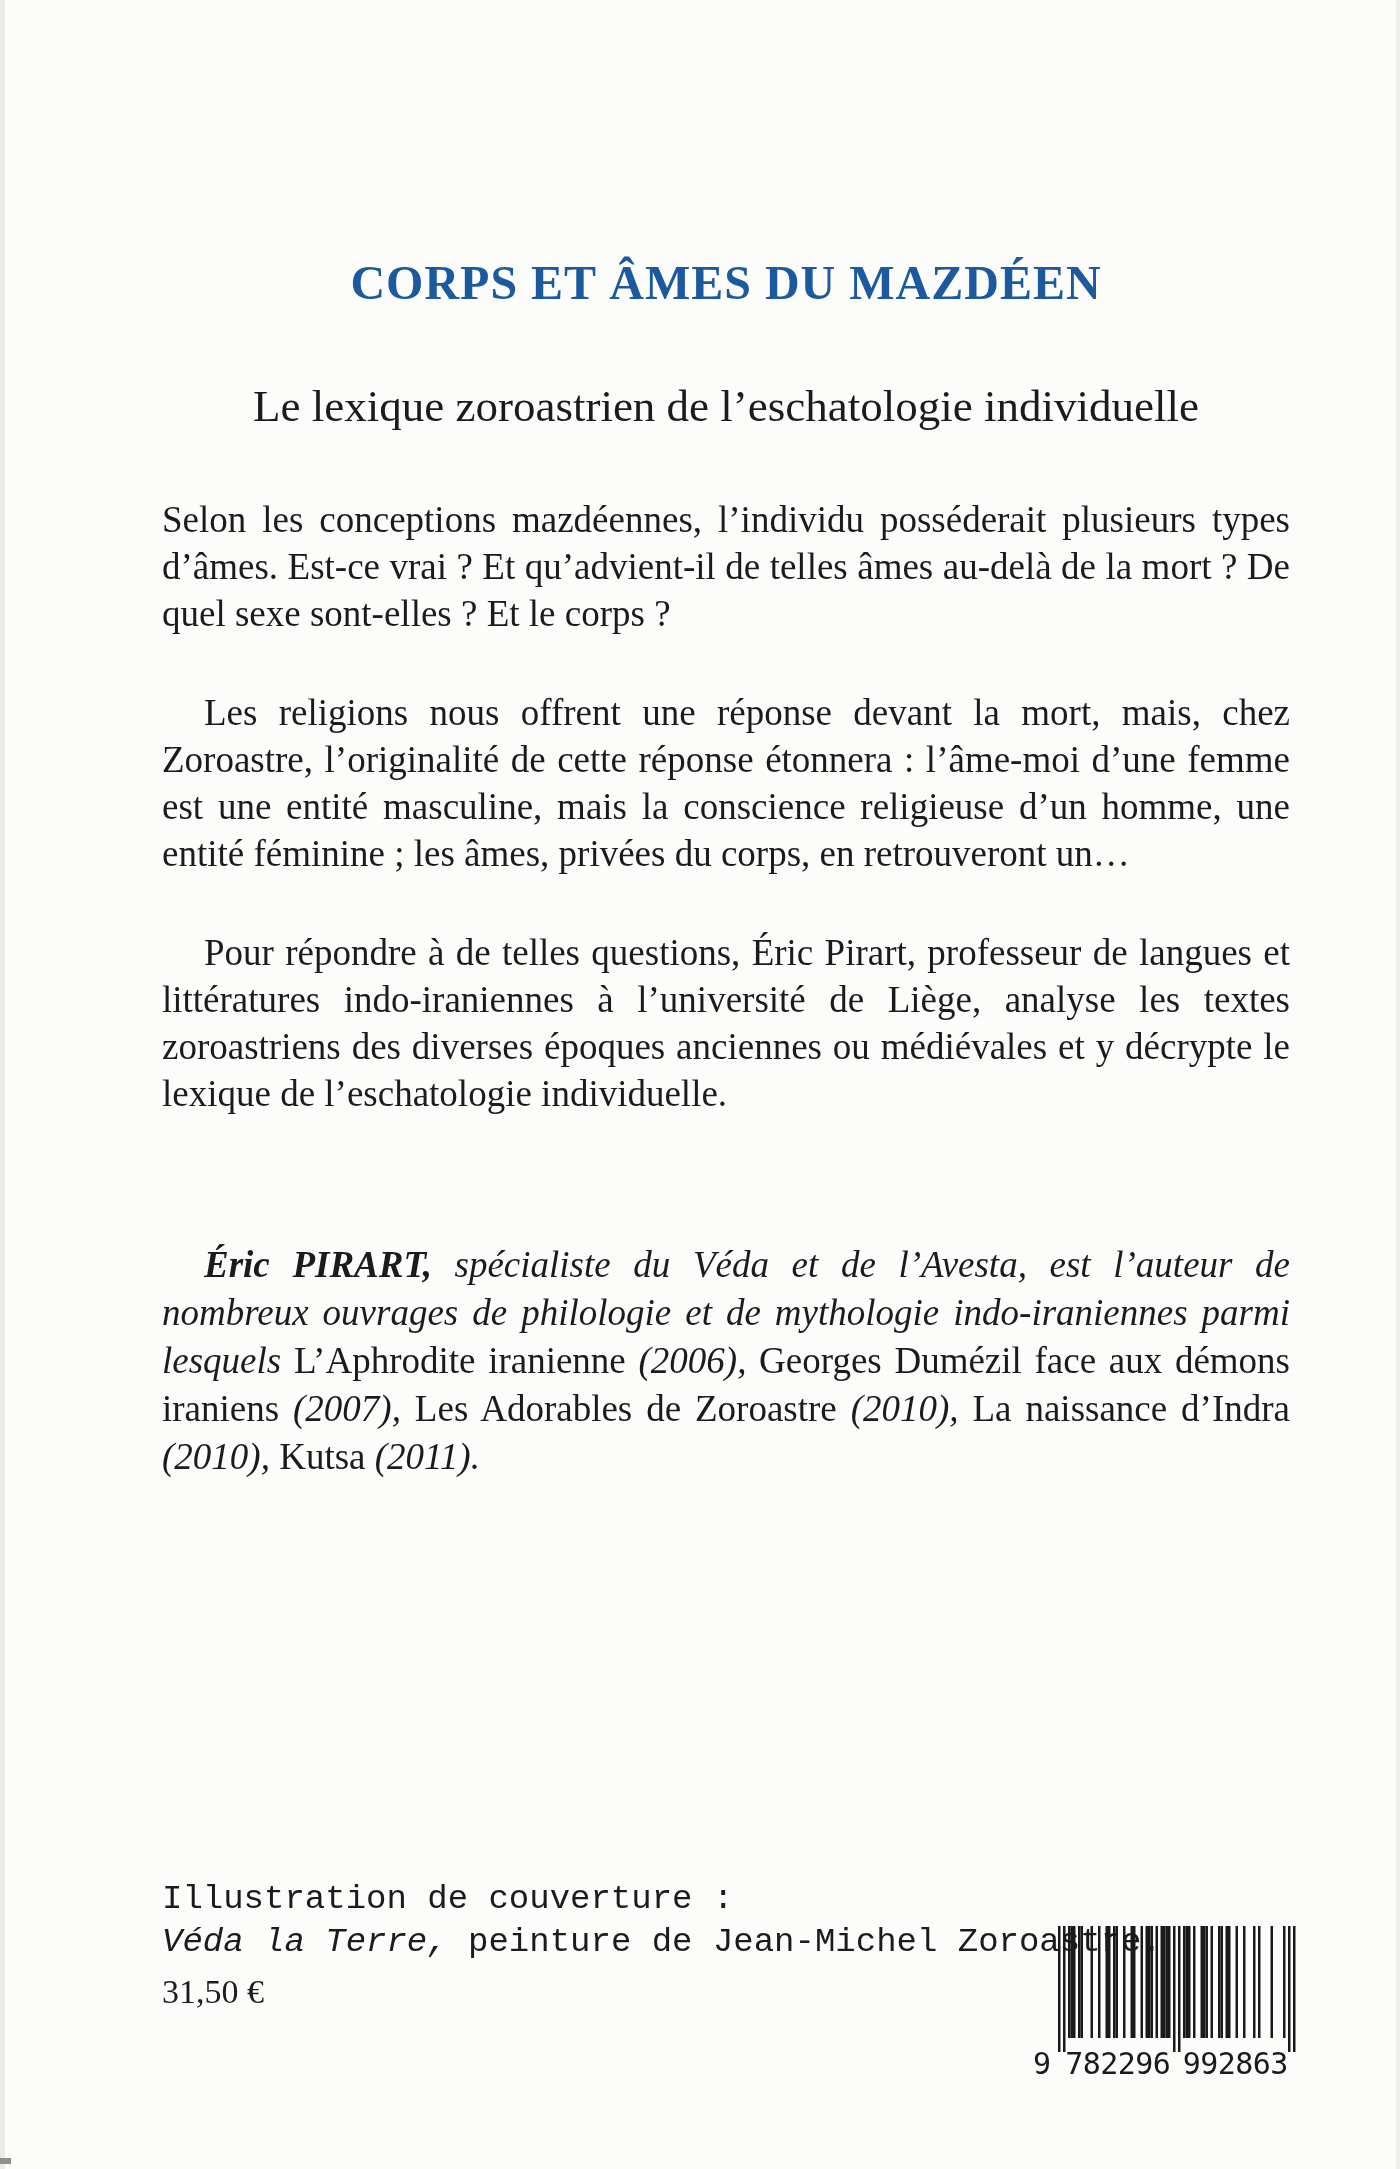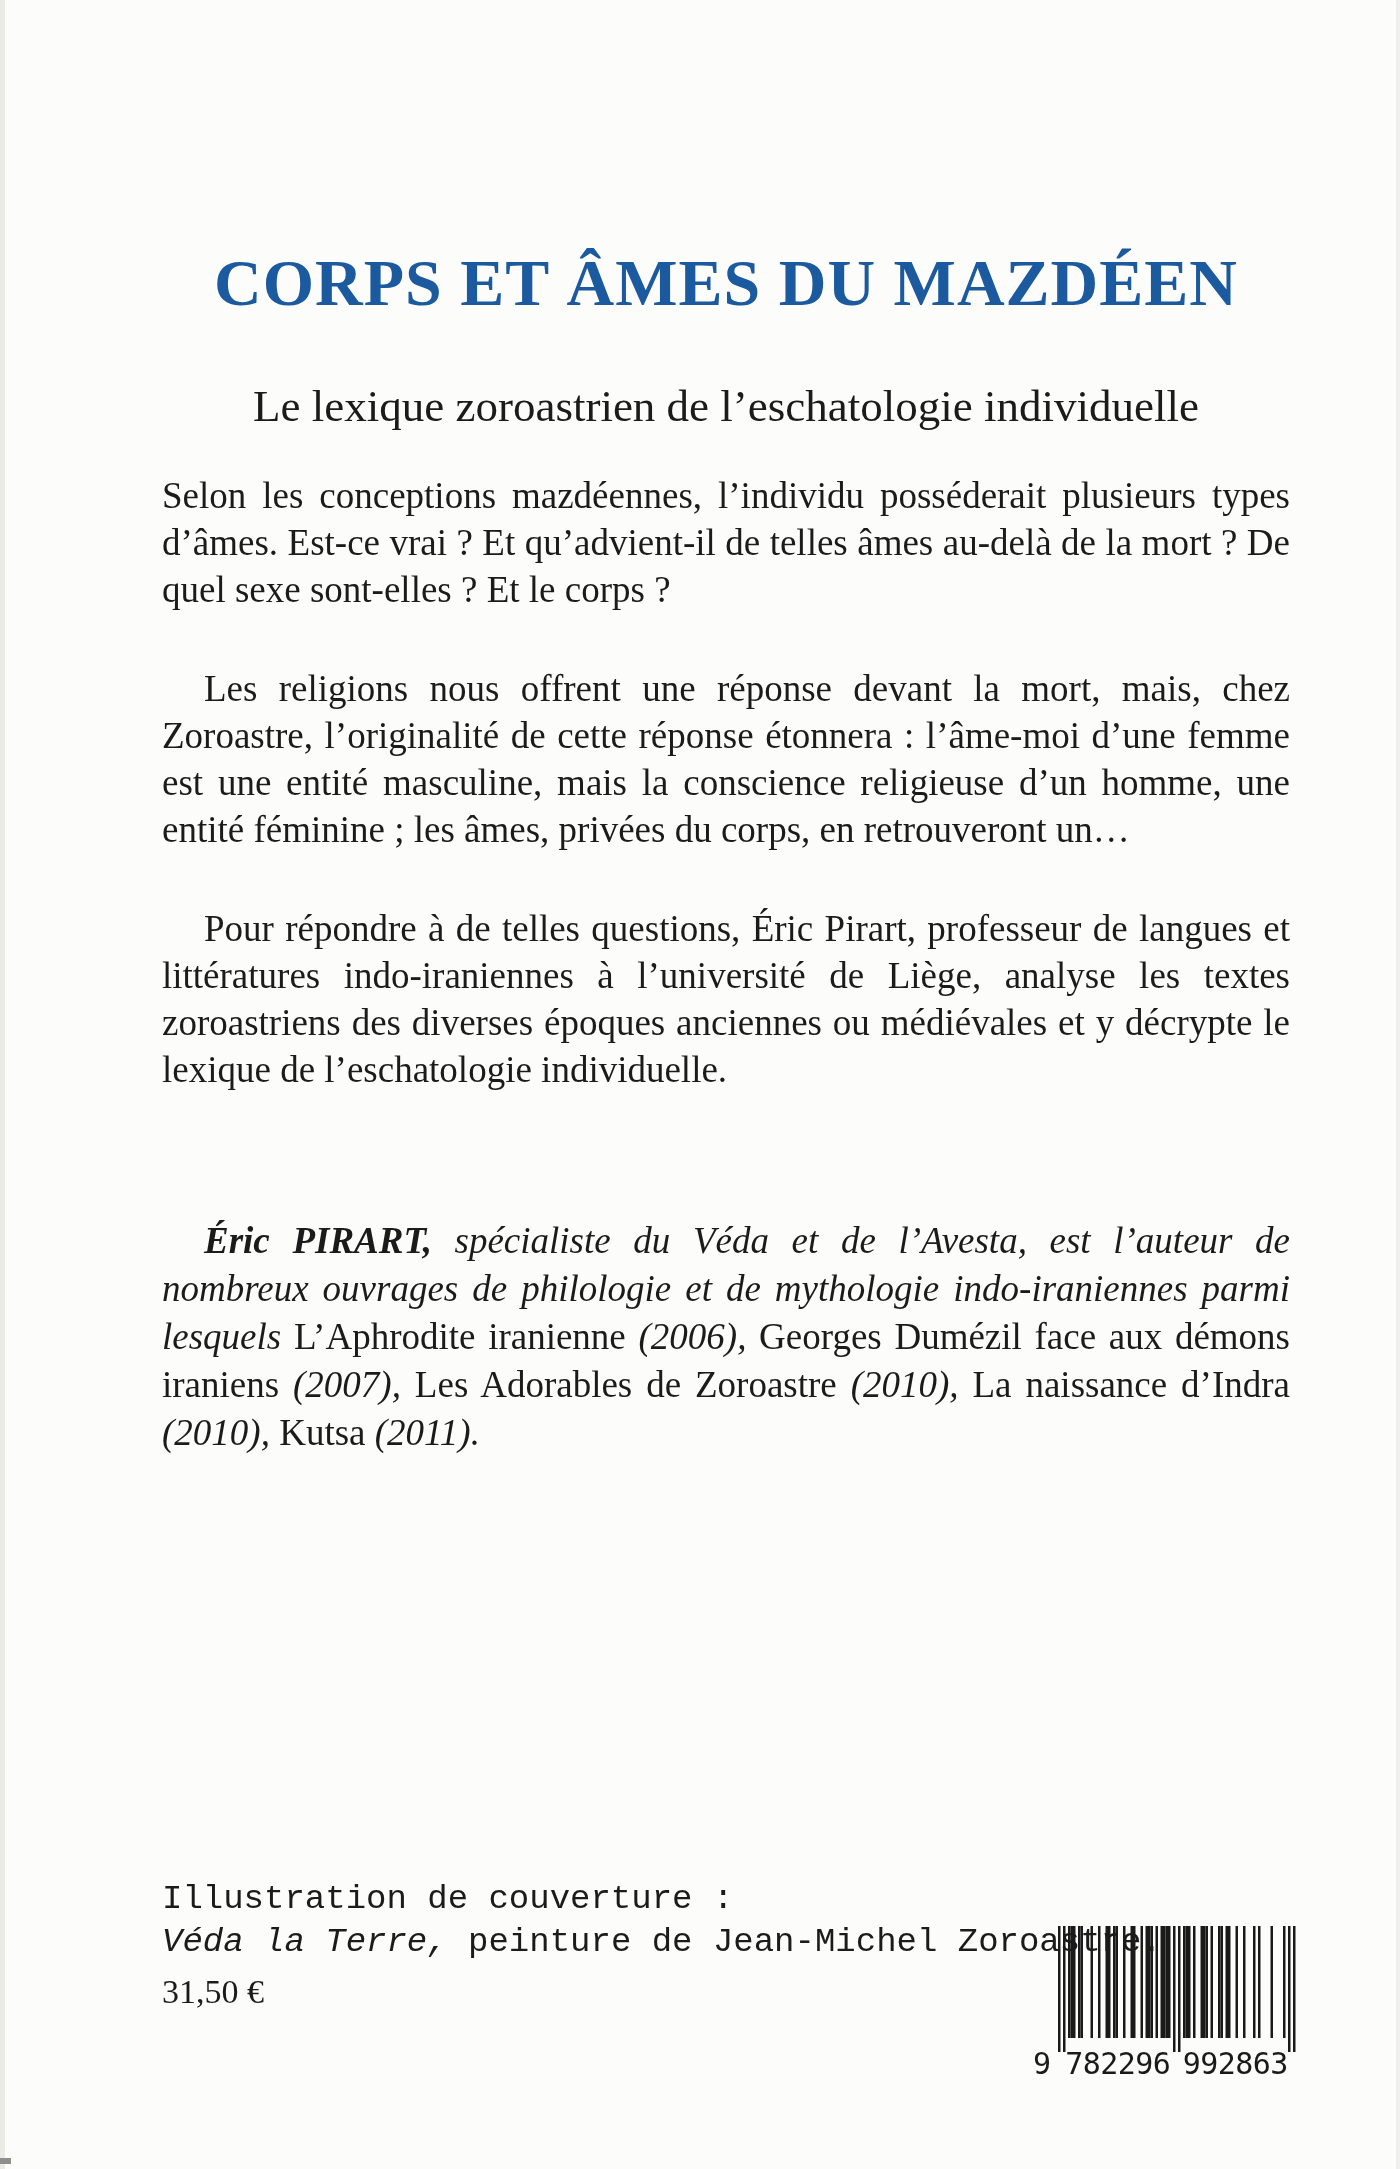--- a/index.html
+++ b/index.html
@@ -15,36 +15,36 @@
   .edge-left{left:0;width:5px;background:#eaeae7;}
   .edge-right{right:0;width:4px;background:#efefec;}
   .content{
     position:absolute;
     left:162px;top:0;
     width:1128px;
     padding-top:248px;
   }
   .title{
     margin:0;
-    font-size:66px;
+    font-size:48px;
     line-height:70px;
     font-weight:700;
     letter-spacing:1px;
     text-align:center;
     color:var(--accent,#1b5a9e);
   }
   .subtitle{
     margin:62px 0 0 0;
     font-size:45px;
     line-height:52px;
     font-weight:400;
     text-align:center;
     color:var(--ink,#1b1b1b);
   }
-  .synopsis{margin-top:40px;font-size:37px;line-height:47px;text-align:justify;}
+  .synopsis{margin-top:64px;font-size:37px;line-height:47px;text-align:justify;}
   .synopsis p{margin:0;}
   .synopsis p + p{margin-top:52px;text-indent:42px;}
   .bio{
     margin:124px 0 0 0;
     font-size:37px;line-height:48px;
     text-align:justify;text-indent:42px;
     font-style:italic;
   }
   .seg-italic{font-style:italic;}
   .seg-roman{font-style:normal;}

